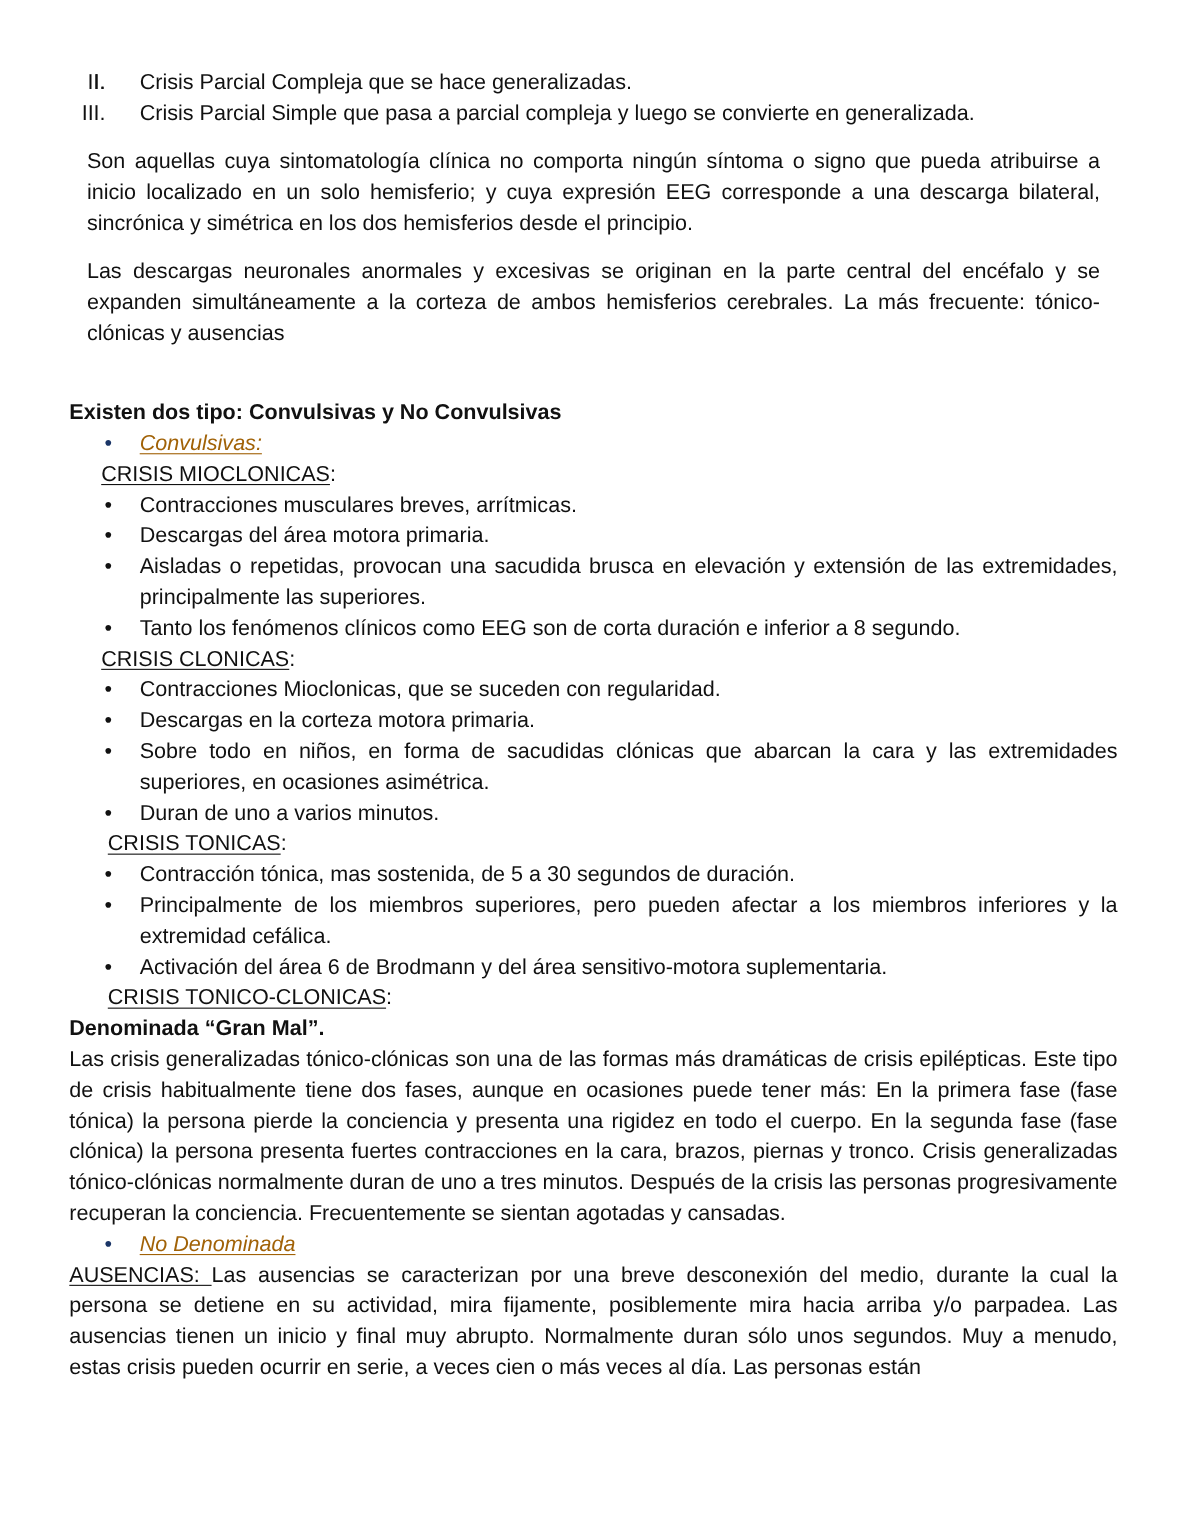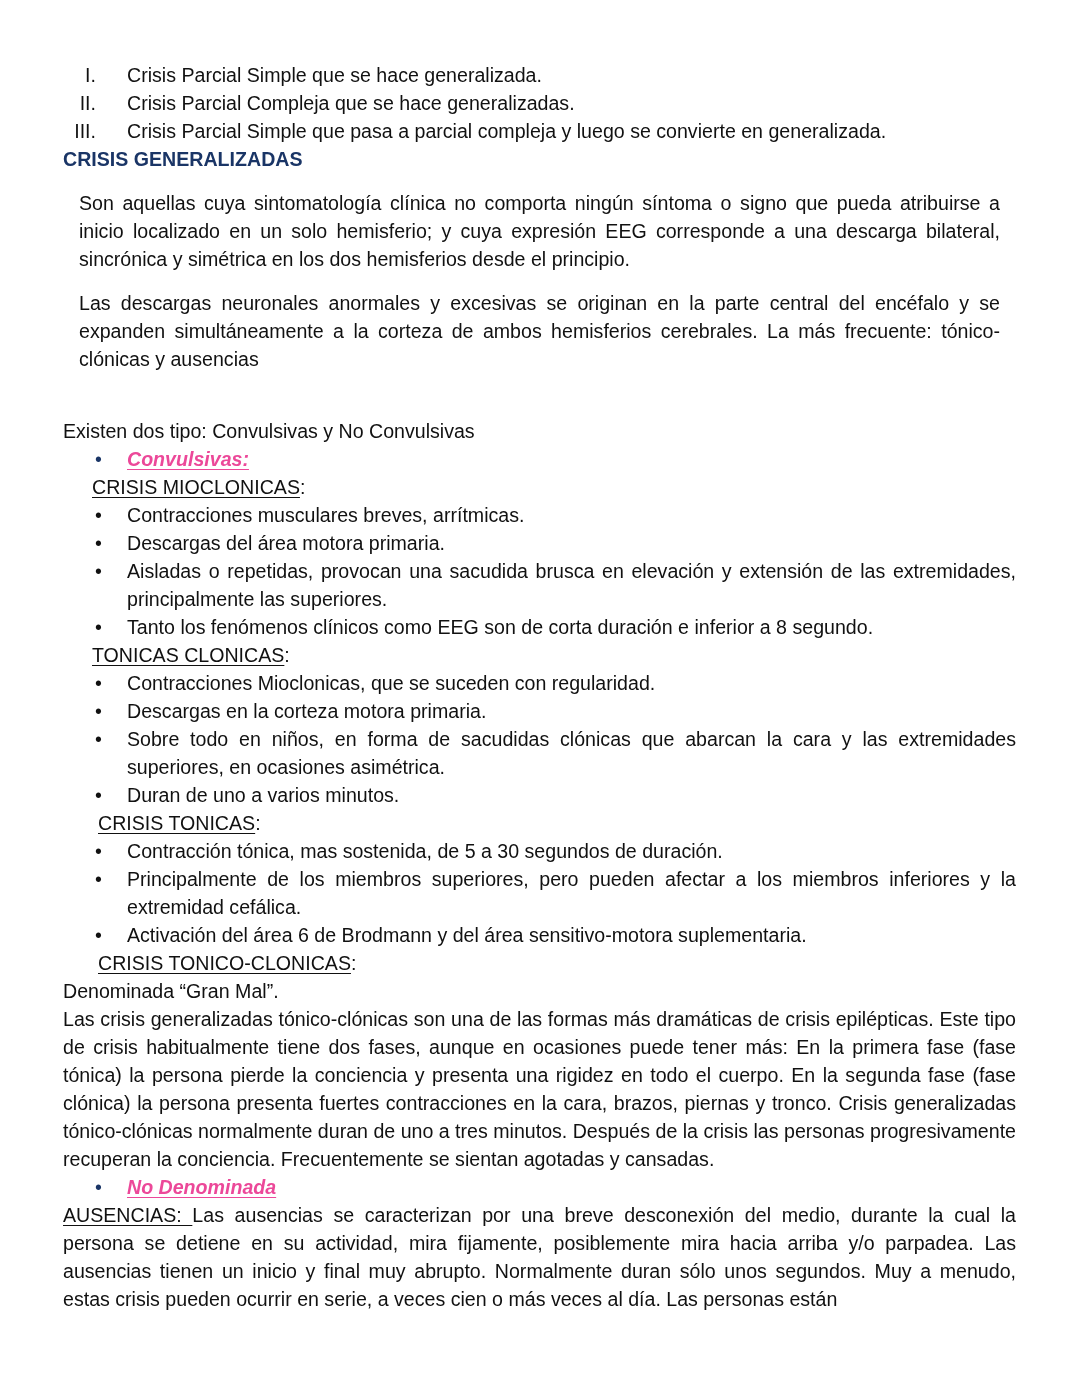--- a/index.html
+++ b/index.html
@@ -19,20 +19,21 @@
     .page {
       position: absolute;
       left: 63px;
       top: 61px;
       width: 953px;
     }
     .line {
       line-height: 28px;
       height: 28px;
       white-space: nowrap;
+      font-weight: bold;
     }
     .para {
       line-height: 28px;
       text-align: justify;
     }
     .roman-list {
       margin: 0;
       padding: 0;
       list-style: none;
     }
@@ -65,22 +66,22 @@
       padding-left: 64px;
       line-height: 28px;
     }
     .cat .dot {
       position: absolute;
       left: 32px;
       top: 0;
       color: #1a3566;
     }
     .cat .lbl {
-      color: #ec4899;
-      font-weight: bold;
+      color: #a16207;
+      font-weight: normal;
       font-style: italic;
       text-decoration: underline;
       text-underline-offset: 3px;
     }
     .bullets {
       margin: 0;
       padding: 0;
       list-style: none;
     }
     .bullets li {
@@ -106,33 +107,31 @@
     }
   </style>
 </head>
 <body>
 
 <div class="page">
 
   <ol class="roman-list">
     <li>
       <span class="num">I.</span>
-      <span>Crisis Parcial Simple que se hace generalizada.</span>
     </li>
     <li>
       <span class="num">II.</span>
       <span>Crisis Parcial Compleja que se hace generalizadas.</span>
     </li>
     <li>
       <span class="num">III.</span>
       <span>Crisis Parcial Simple que pasa a parcial compleja y luego se convierte en generalizada.</span>
     </li>
   </ol>
 
-  <div class="h-section">CRISIS GENERALIZADAS</div>
 
   <p class="para" style="margin:16px">Son aquellas cuya sintomatología clínica no comporta ningún síntoma o signo que pueda atribuirse a inicio localizado en un solo hemisferio; y cuya expresión EEG corresponde a una descarga bilateral, sincrónica y simétrica en los dos hemisferios desde el principio.</p>
   <p class="para" style="margin:16px">Las descargas neuronales anormales y excesivas se originan en la parte central del encéfalo y se expanden simultáneamente a la corteza de ambos hemisferios cerebrales. La más frecuente: tónico-clónicas y ausencias</p>
 
   <div class="blank"></div>
 
   <div class="line">Existen dos tipo: Convulsivas y No Convulsivas</div>
 
   <div class="cat">
     <span class="dot">•</span>
@@ -143,21 +142,21 @@
     <span class="u">CRISIS MIOCLONICAS</span><span>:</span>
   </div>
   <ul class="bullets">
     <li><span class="dot">•</span><span>Contracciones musculares breves, arrítmicas.</span></li>
     <li><span class="dot">•</span><span>Descargas del área motora primaria.</span></li>
     <li><span class="dot">•</span><span>Aisladas o repetidas, provocan una sacudida brusca en elevación y extensión de las extremidades, principalmente las superiores.</span></li>
     <li><span class="dot">•</span><span>Tanto los fenómenos clínicos como EEG son de corta duración e inferior a 8 segundo.</span></li>
   </ul>
 
   <div class="h-sub">
-    <span class="u">TONICAS CLONICAS</span><span>:</span>
+    <span class="u">CRISIS CLONICAS</span><span>:</span>
   </div>
   <ul class="bullets">
     <li><span class="dot">•</span><span>Contracciones Mioclonicas, que se suceden con regularidad.</span></li>
     <li><span class="dot">•</span><span>Descargas en la corteza motora primaria.</span></li>
     <li><span class="dot">•</span><span>Sobre todo en niños, en forma de sacudidas clónicas que abarcan la cara y las extremidades superiores, en ocasiones asimétrica.</span></li>
     <li><span class="dot">•</span><span>Duran de uno a varios minutos.</span></li>
   </ul>
 
   <div class="h-sub indent1">
     <span class="u">CRISIS TONICAS</span><span>:</span>

